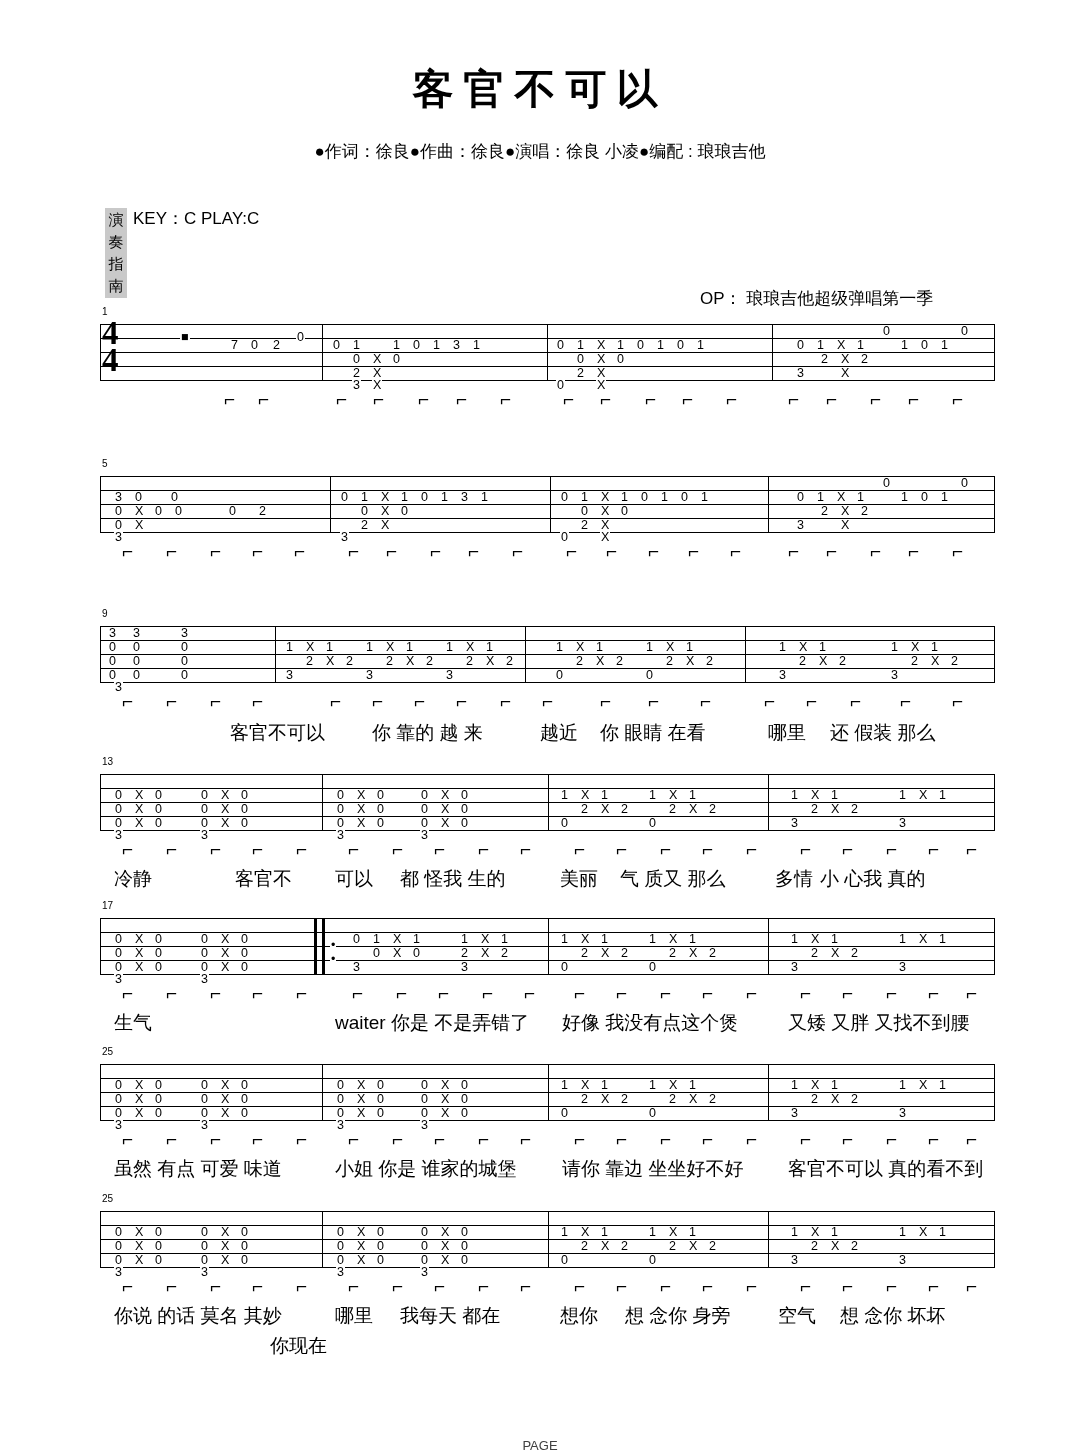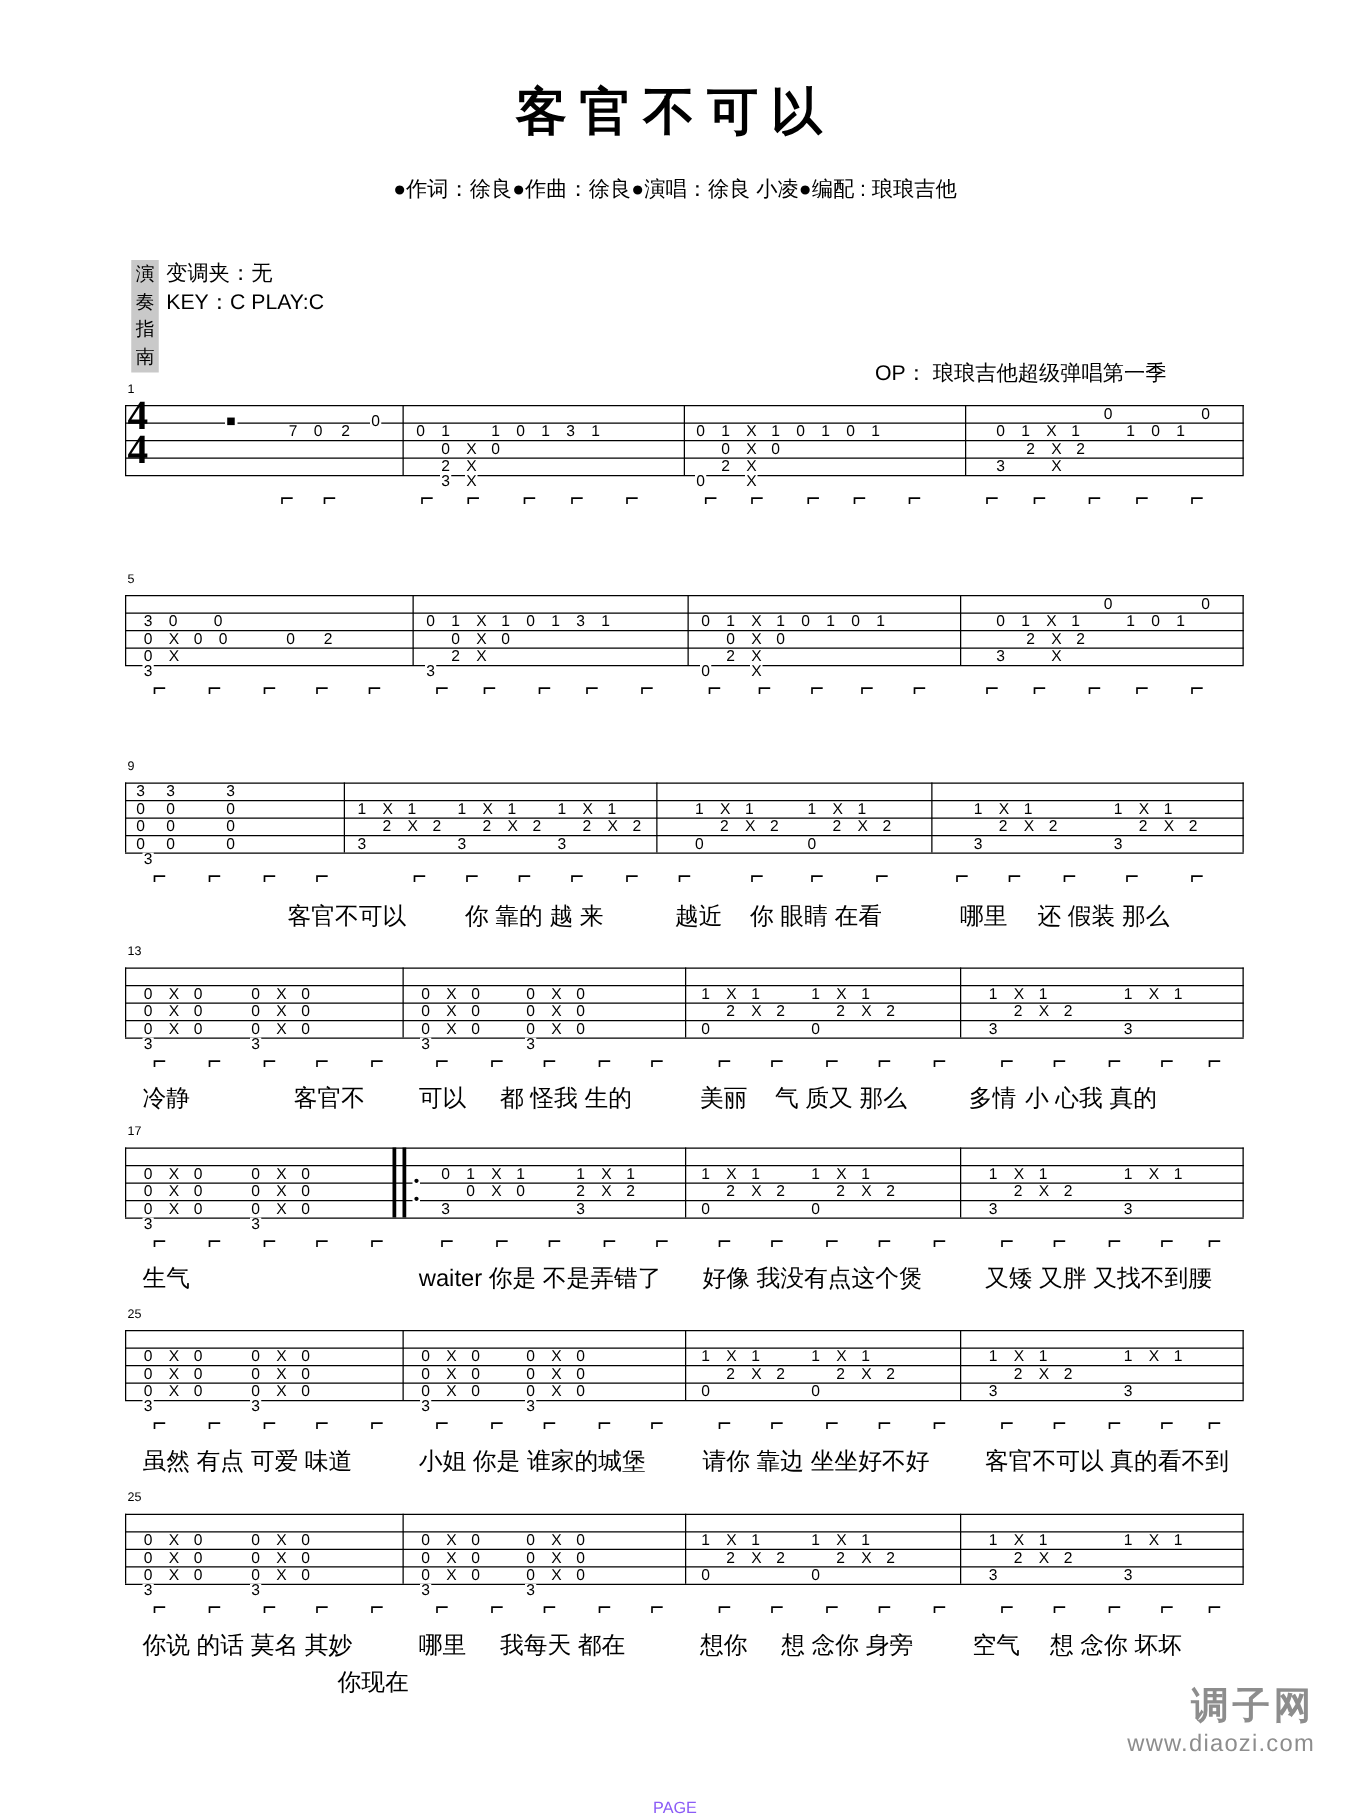--- a/index.html
+++ b/index.html
@@ -58,39 +58,38 @@
   .strum{position:absolute;font-size:19px;line-height:19px;color:#000;}
 
   .lyrics{position:absolute;left:0;width:895px;font-size:19px;white-space:nowrap;}
   .lyric{position:absolute;}
 
   .wm{
     position:absolute;right:28px;bottom:48px;text-align:right;color:#9a9a9a;
   }
   .wm .wm1{font-size:30px;font-weight:bold;letter-spacing:3px;color:#8d8d8d;}
   .wm .wm2{font-size:19px;letter-spacing:1px;color:#8d8d8d;}
-  .pagefoot{position:absolute;bottom:2px;left:0;width:1080px;text-align:center;font-size:13px;color:#8b5cf6;}
+  .pagefoot{position:absolute;bottom:2px;left:0;width:1080px;text-align:center;font-size:13px;color:#404040;}
 </style>
 </head>
 <body>
 
 <div class="page">
 
   <div class="title">客官不可以</div>
   <div class="credits">●作词：徐良●作曲：徐良●演唱：徐良 小凌●编配 : 琅琅吉他</div>
 
   <div class="infobox">
     <div class="vtag">
       <div>演</div>
       <div>奏</div>
       <div>指</div>
       <div>南</div>
     </div>
     <div class="infolines">
-      <div>变调夹：无</div>
       <div>KEY：C   PLAY:C</div>
     </div>
   </div>
 
   <div class="op">OP： 琅琅吉他超级弹唱第一季</div>
 
   <div class="system" style="top:318px;">
     <div class="staff">
       <div class="measnum">1</div>
       <div class="line l0"></div>
@@ -817,19 +816,15 @@
       <span class="lyric" style="left:460px;">想你</span>
       <span class="lyric" style="left:525px;">想 念你 身旁</span>
       <span class="lyric" style="left:678px;">空气</span>
       <span class="lyric" style="left:740px;">想 念你 坏坏</span>
     </div>
     <div class="lyrics" style="top:128px;">
       <span class="lyric" style="left:170px;">你现在</span>
     </div>
   </div>
 
-  <div class="wm">
-    <div class="wm1">调子网</div>
-    <div class="wm2">www.diaozi.com</div>
-  </div>
 
   <div class="pagefoot">PAGE</div>
 </div>
 
 </body></html>

